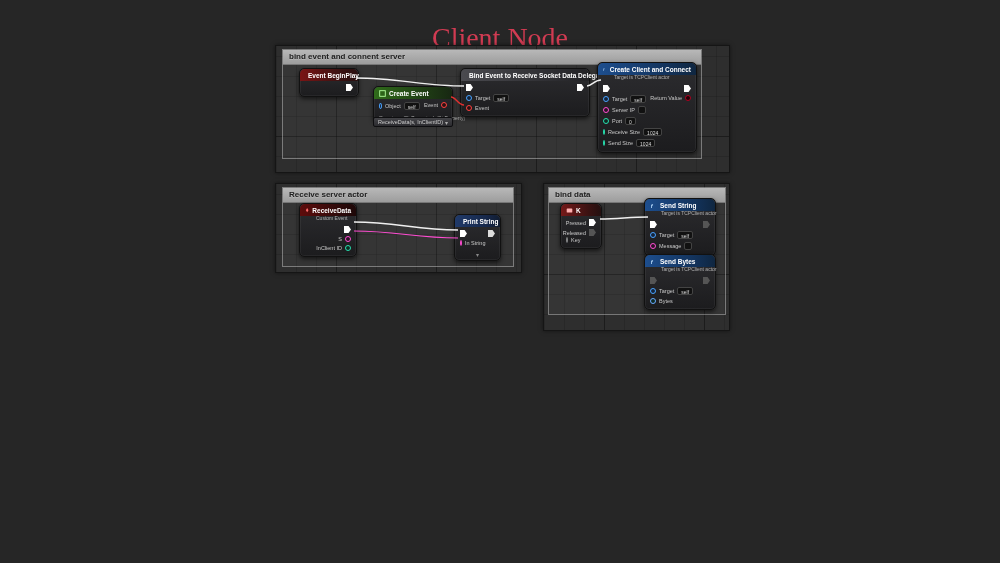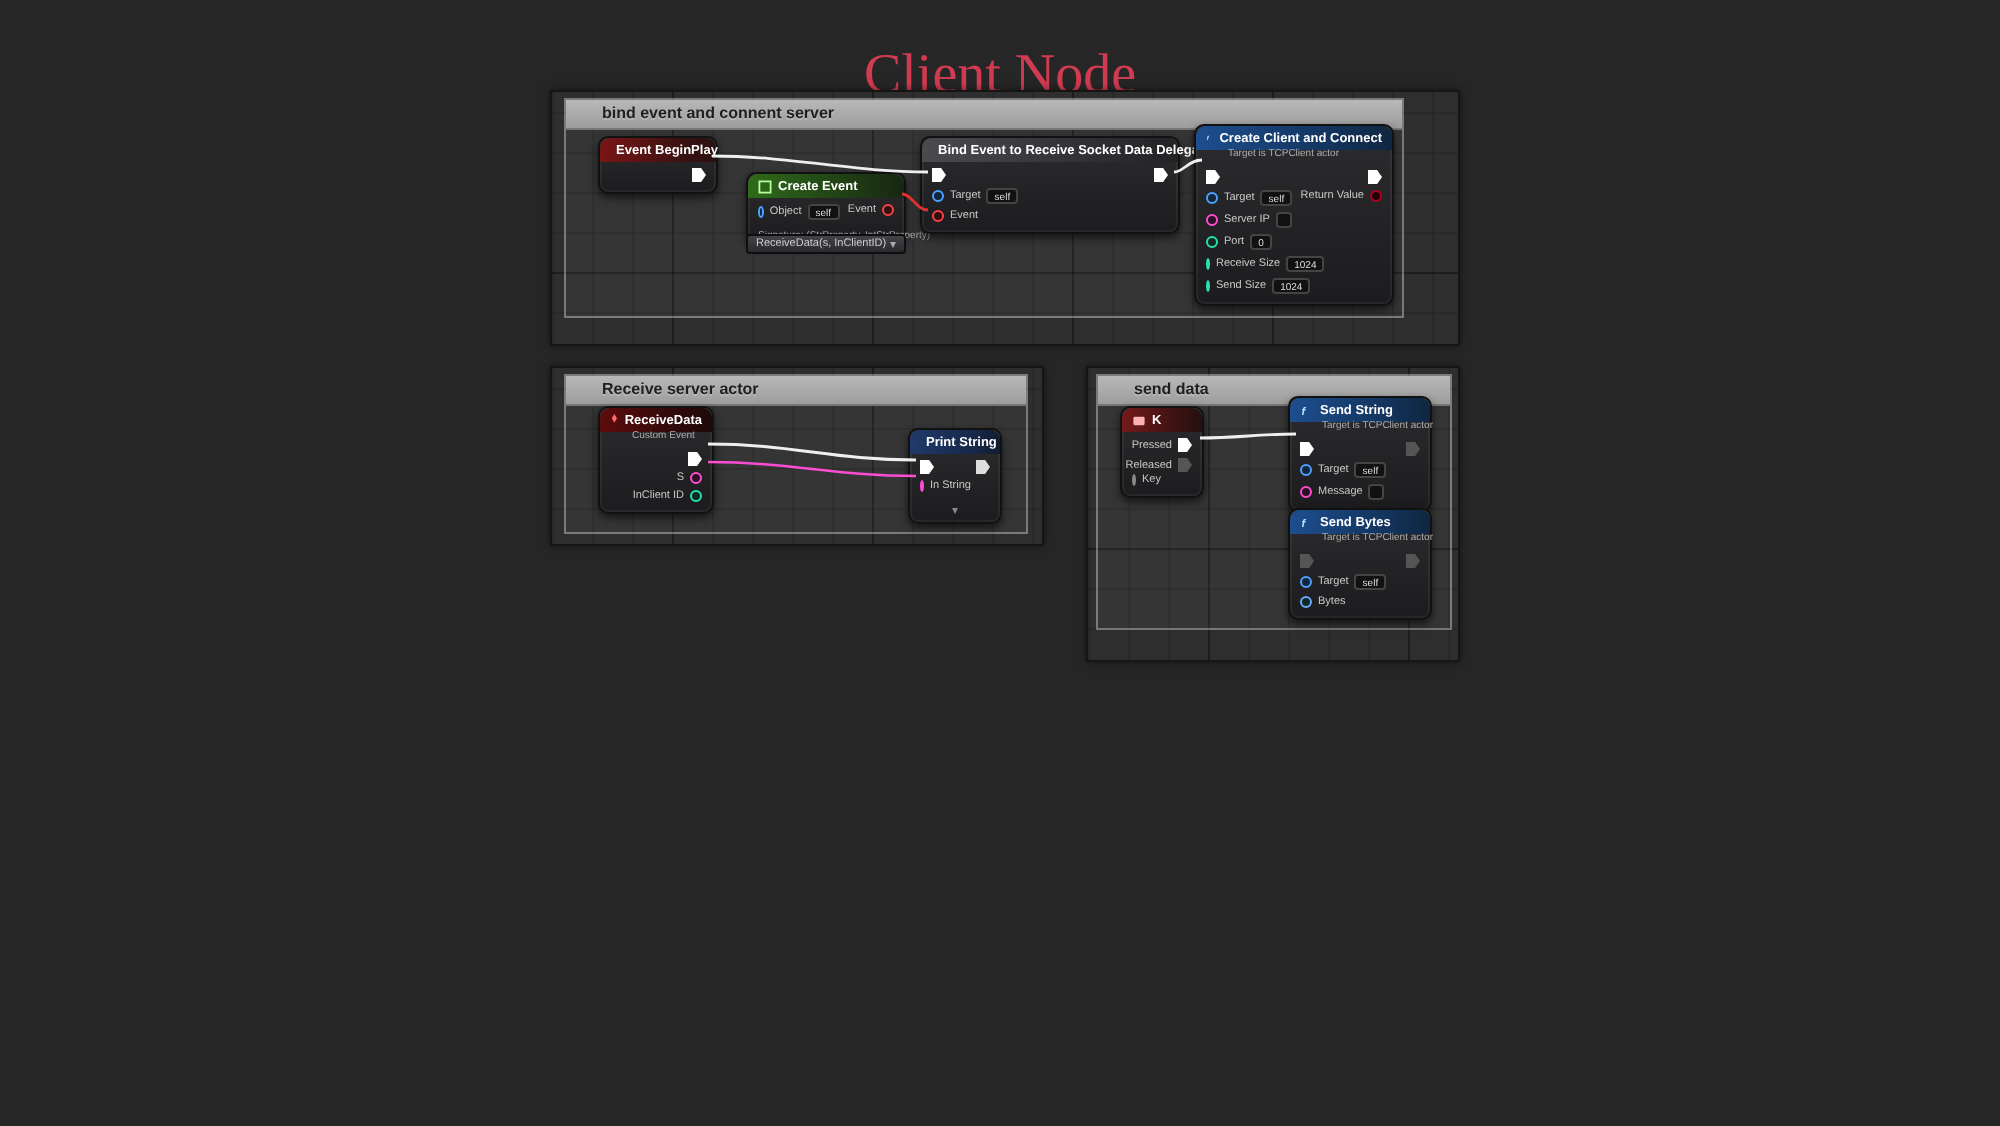--- a/index.html
+++ b/index.html
@@ -42,21 +42,21 @@
     position: absolute;
     border: 1px solid rgba(255,255,255,0.35);
     background: rgba(120,120,120,0.10);
   }
   .comment-title {
     height: 15px;
     background: linear-gradient(#b8b8b8,#9d9d9d);
     color: #202020;
     font-size: 8px;
     font-weight: 600;
-    padding: 2px 18px;
+    padding: 2px 6px;
     text-shadow: 0 1px 0 rgba(255,255,255,0.2);
     border-bottom: 1px solid rgba(0,0,0,0.35);
     white-space: nowrap;
   }
 
   
   .node {
     position: absolute;
     border-radius: 5px;
     background: linear-gradient(#2c2c2f,#1c1c1e);
@@ -348,21 +348,21 @@
 
   <svg class="wires" width="247" height="90">
     <path class="wire-exec" d="M78 38 C120 38,140 46,182 46"></path>
     <path class="wire-str" d="M78 47 C120 47,140 54,182 54"></path>
   </svg>
 </div>
 
 <div class="graph-panel" style="left:543px; top:183px; width:187px; height:148px;">
 
   <div class="comment" style="left:4px; top:3px; width:178px; height:128px;">
-    <div class="comment-title">send data</div>
+    <div class="comment-title">bind data</div>
   </div>
 
   <div class="node" style="left:16px; top:19px; width:42px;">
     <div class="node-head head-input">
       <span class="icon">
         <svg viewBox="0 0 10 10">
             <rect x="1" y="2" width="8" height="6" rx="1" fill="#ffb0b0"></rect>
           </svg>
       </span>
       <span>K</span>

